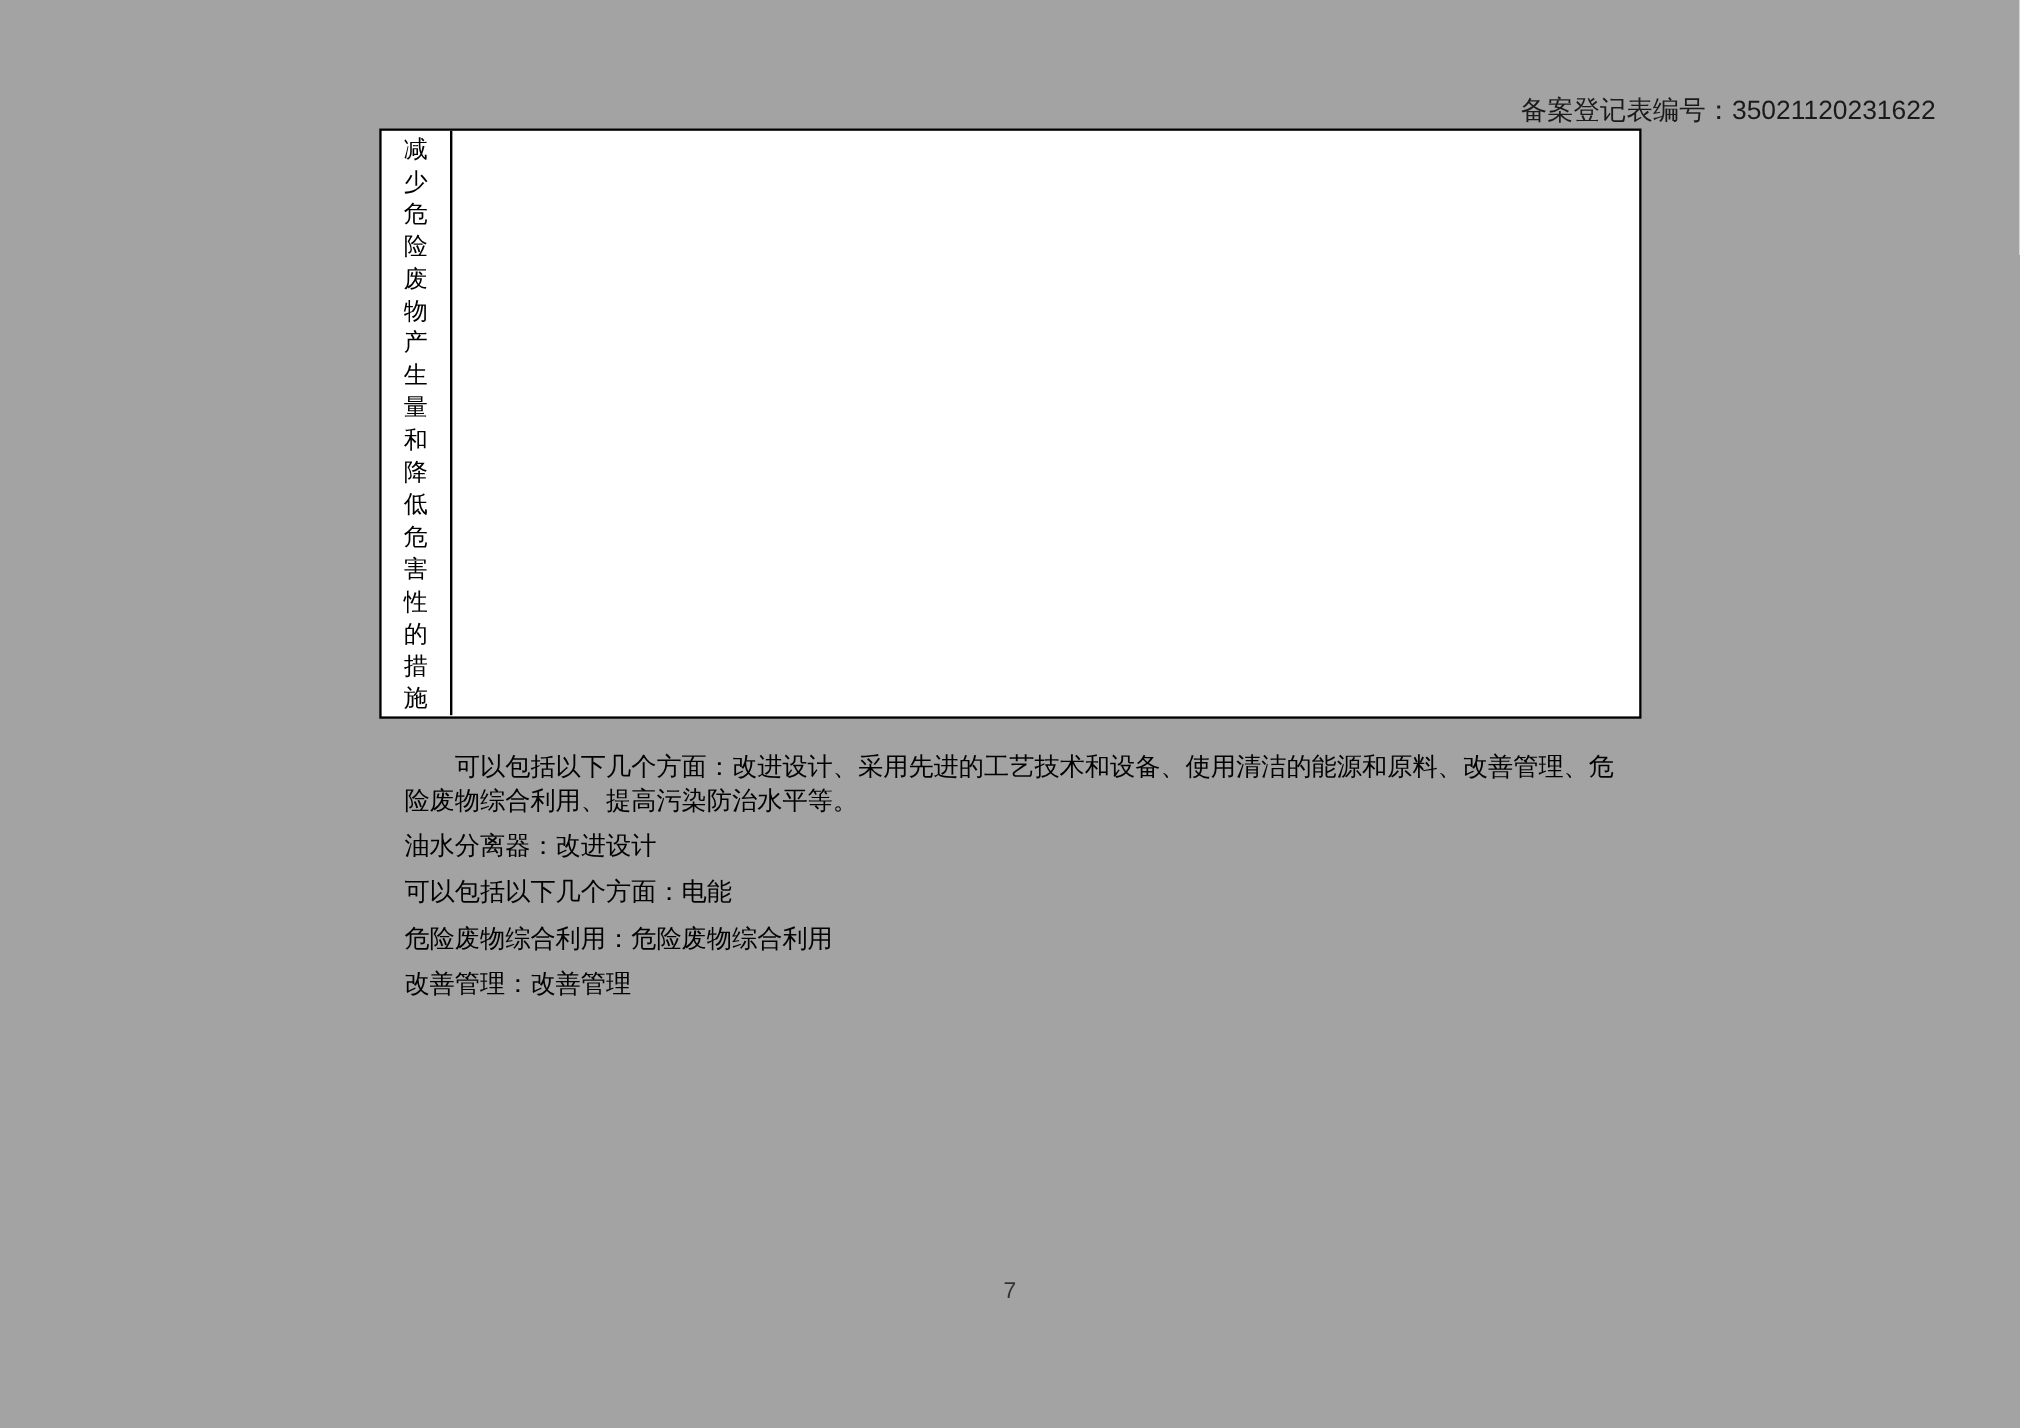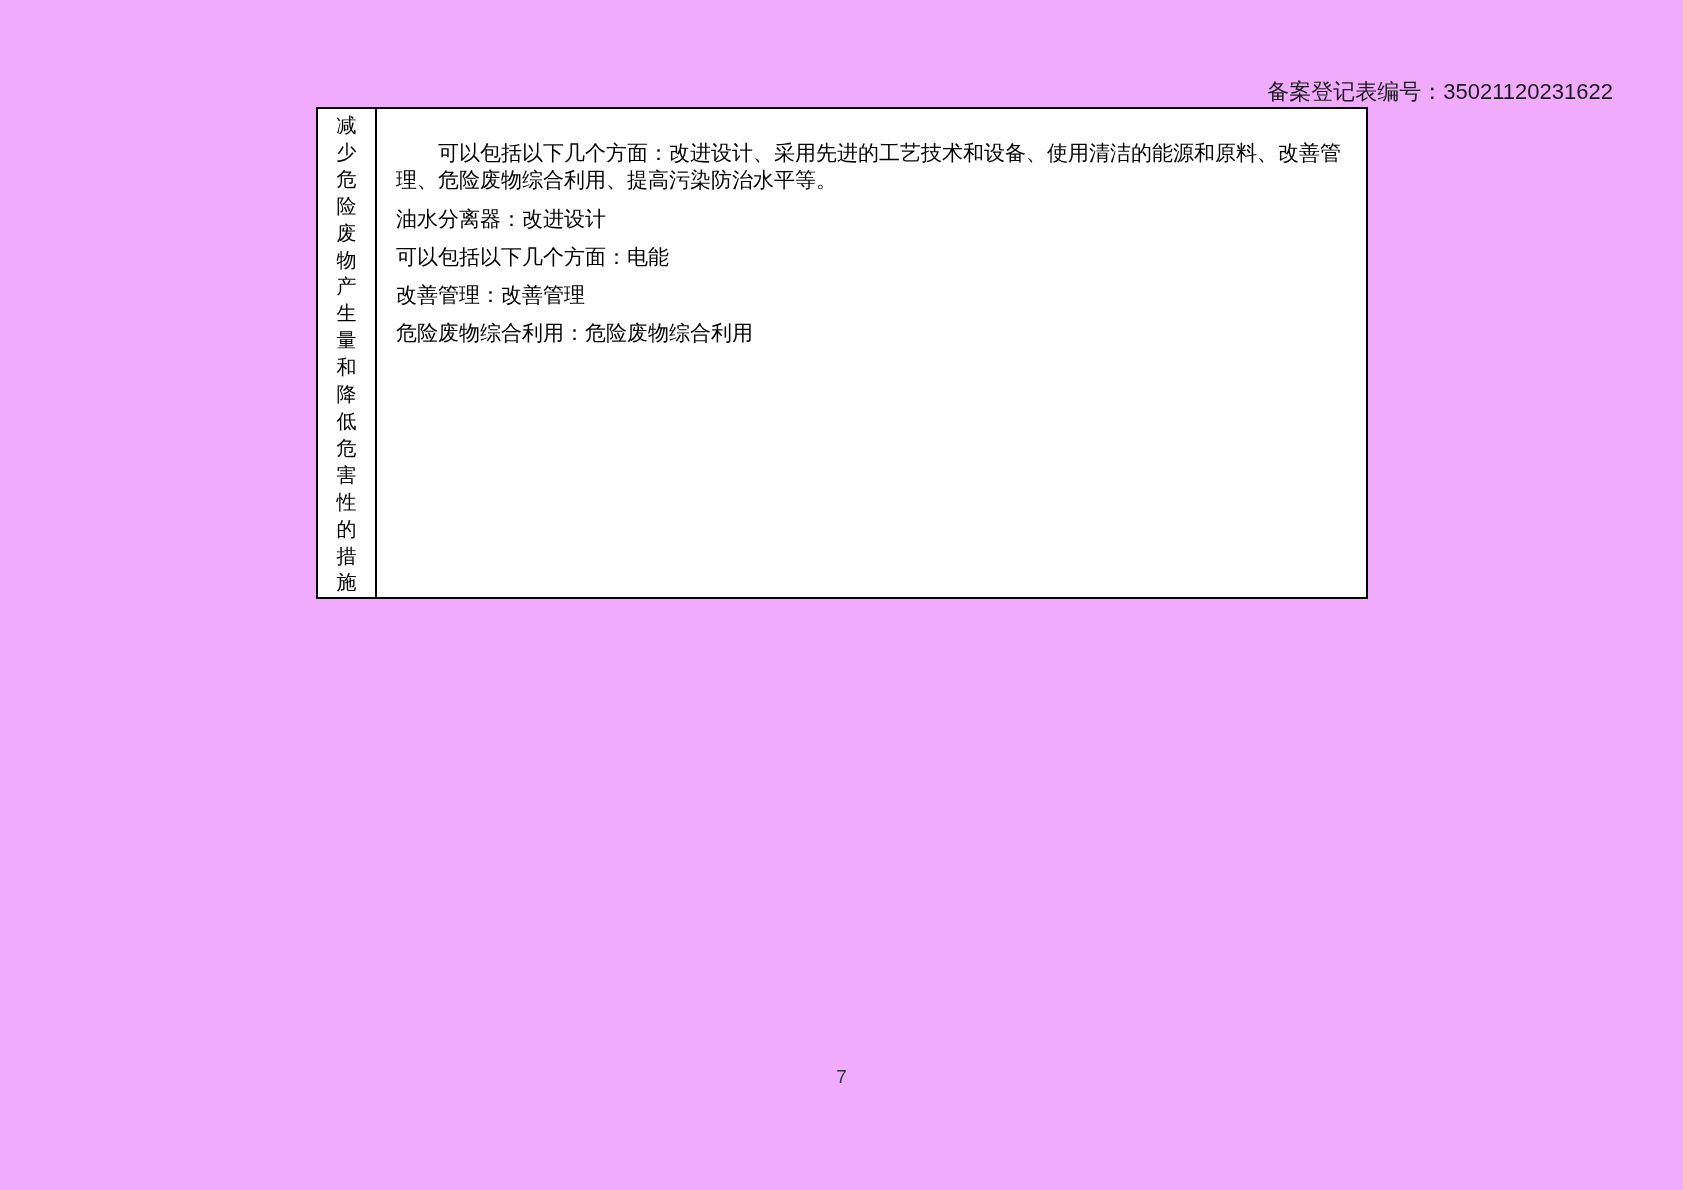--- a/index.html
+++ b/index.html
@@ -9,42 +9,43 @@
     width: 1683px;
     height: 1190px;
     overflow: hidden;
     font-family: "Liberation Sans", sans-serif;
     color: #000000;
   }
   .page {
     position: relative;
     width: 1683px;
     height: 1190px;
-    background: #f0abfc;
+    background: #a3a3a3;
   }
   .doc-header {
     position: absolute;
     top: 78px;
     right: 70px;
     font-size: 22px;
     line-height: 28px;
     color: #1a1a1a;
     white-space: nowrap;
   }
   .measures-table {
     position: absolute;
     left: 316px;
     top: 107px;
     width: 1052px;
     height: 492px;
     border: 2px solid #000000;
     box-sizing: border-box;
     display: flex;
-    flex-direction: row;
+    flex-direction: column;
     background: #ffffff;
+    font-family: Liberation Serif, serif;
   }
   .label-cell {
     width: 59px;
     flex: 0 0 59px;
     border-right: 2px solid #000000;
     box-sizing: border-box;
     padding-top: 3px;
   }
   .vertical-label {
     width: 24px;
@@ -90,21 +91,21 @@
   <div class="measures-table">
 
     <div class="label-cell">
       <div class="vertical-label">减少危险废物产生量和降低危害性的措施</div>
     </div>
 
     <div class="content-cell">
       <p class="intro">可以包括以下几个方面：改进设计、采用先进的工艺技术和设备、使用清洁的能源和原料、改善管理、危险废物综合利用、提高污染防治水平等。</p>
       <p class="measure-line">油水分离器：改进设计</p>
       <p class="measure-line">可以包括以下几个方面：电能</p>
+      <p class="measure-line">危险废物综合利用：危险废物综合利用</p>
       <p class="measure-line">改善管理：改善管理</p>
-      <p class="measure-line">危险废物综合利用：危险废物综合利用</p>
     </div>
 
   </div>
 
   <div class="page-number">7</div>
 
 </div>
 
 </body></html>

